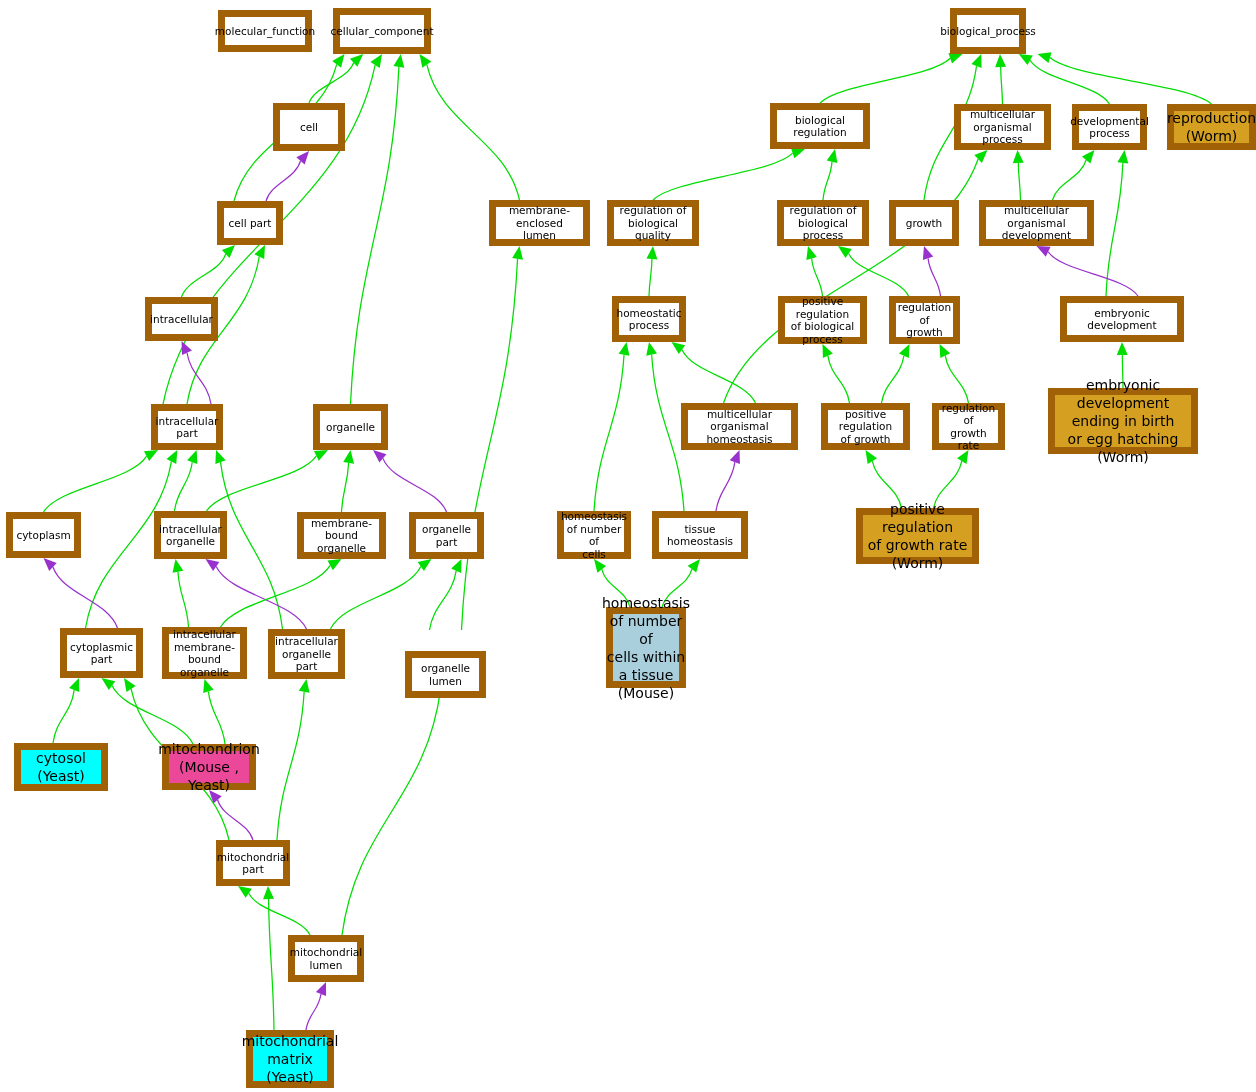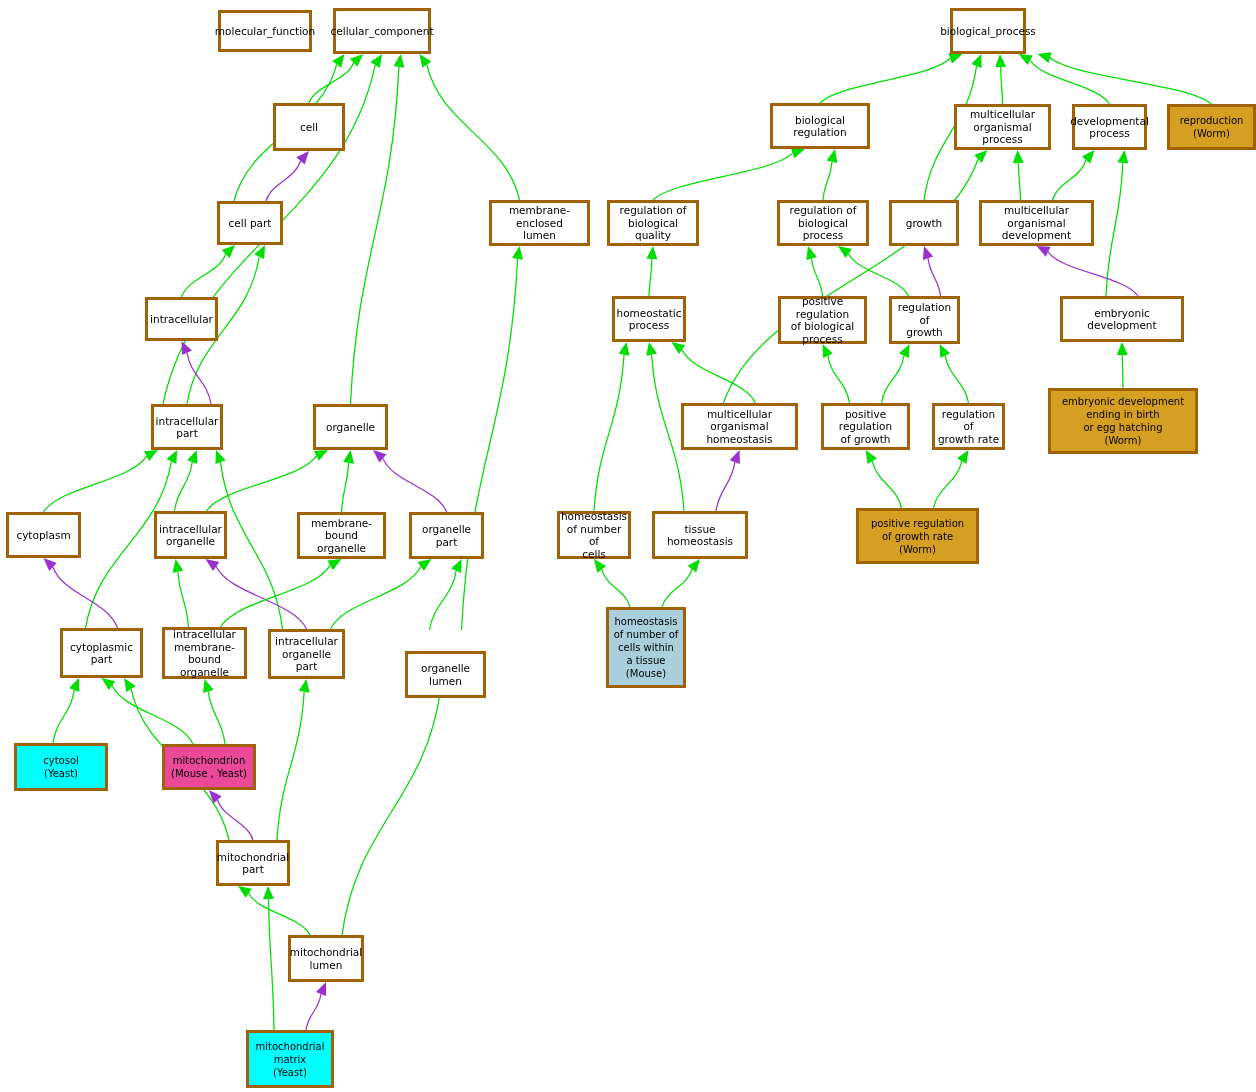--- a/index.html
+++ b/index.html
@@ -21,39 +21,39 @@
     position: absolute;
     left: 0;
     top: 0;
     width: 1256px;
     height: 1092px;
     pointer-events: none;
   }
   .go-node {
     position: absolute;
     box-sizing: border-box;
-    border: 3px solid #a16207;
+    border: 7px solid #a16207;
     background: #ffffff;
     display: flex;
     align-items: center;
     justify-content: center;
     text-align: center;
     font-family: "DejaVu Sans", sans-serif;
     font-size: 10.5px;
     line-height: 12.5px;
     color: #000000;
     white-space: pre-line;
     padding: 0 2px;
     z-index: 5;
   }
   .go-node.fill-cyan   { background: #00ffff; }
   .go-node.fill-orange { background: #d5a021; }
   .go-node.fill-lblue  { background: #a9cfdd; }
   .go-node.fill-gray   { background: #ec4899; }
-  .go-node.sz-md { font-size: 10px; line-height: 13px; }
+  .go-node.sz-md { font-size: 14px; line-height: 18px; }
 </style>
 </head>
 <body>
 
 <div id="canvas">
   <svg id="edge-layer" width="1256" height="1092" viewBox="0 0 1256 1092">
       <path d="M234,201 C249.40330411869203,139.5261799425956 321.2853900059215,125.8653310409502 336.68869412461356,64.3915109835458" stroke="#00dd00" stroke-width="1.25" fill="none"></path>
       <polygon points="344.5,54 341.0851026176522,67.696294238517 332.29228563157494,61.0867277285746" fill="#00dd00"></polygon>
       <path d="M309,103 C315.6903998466353,84.8711746091173 346.91226579759996,80.8425467444767 353.60266564423523,62.71372135359401" stroke="#00dd00" stroke-width="1.25" fill="none"></path>
       <polygon points="363.25,54 357.28924006306346,66.79528588872527 349.916091225407,58.63215681846275" fill="#00dd00"></polygon>

